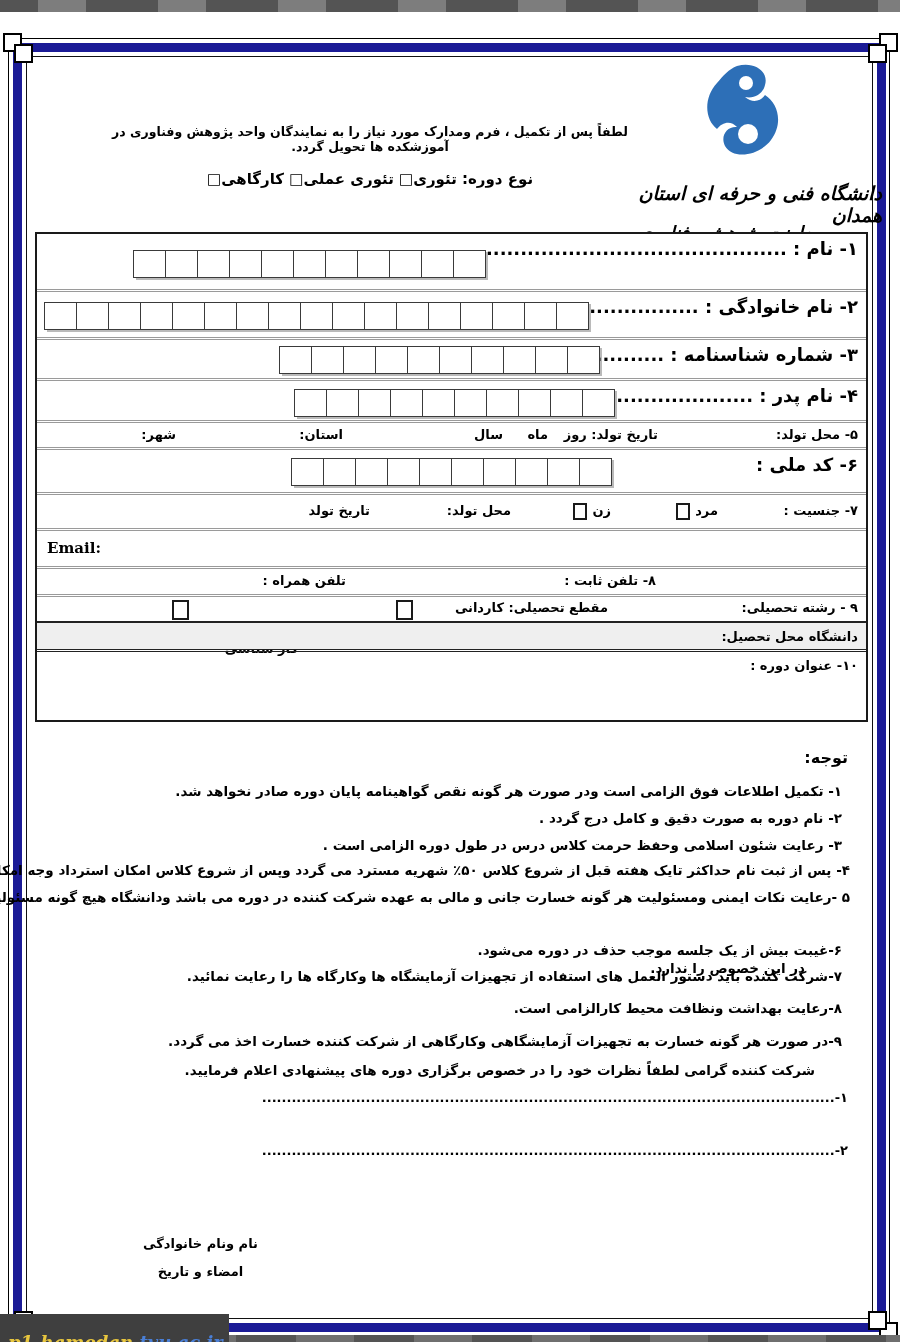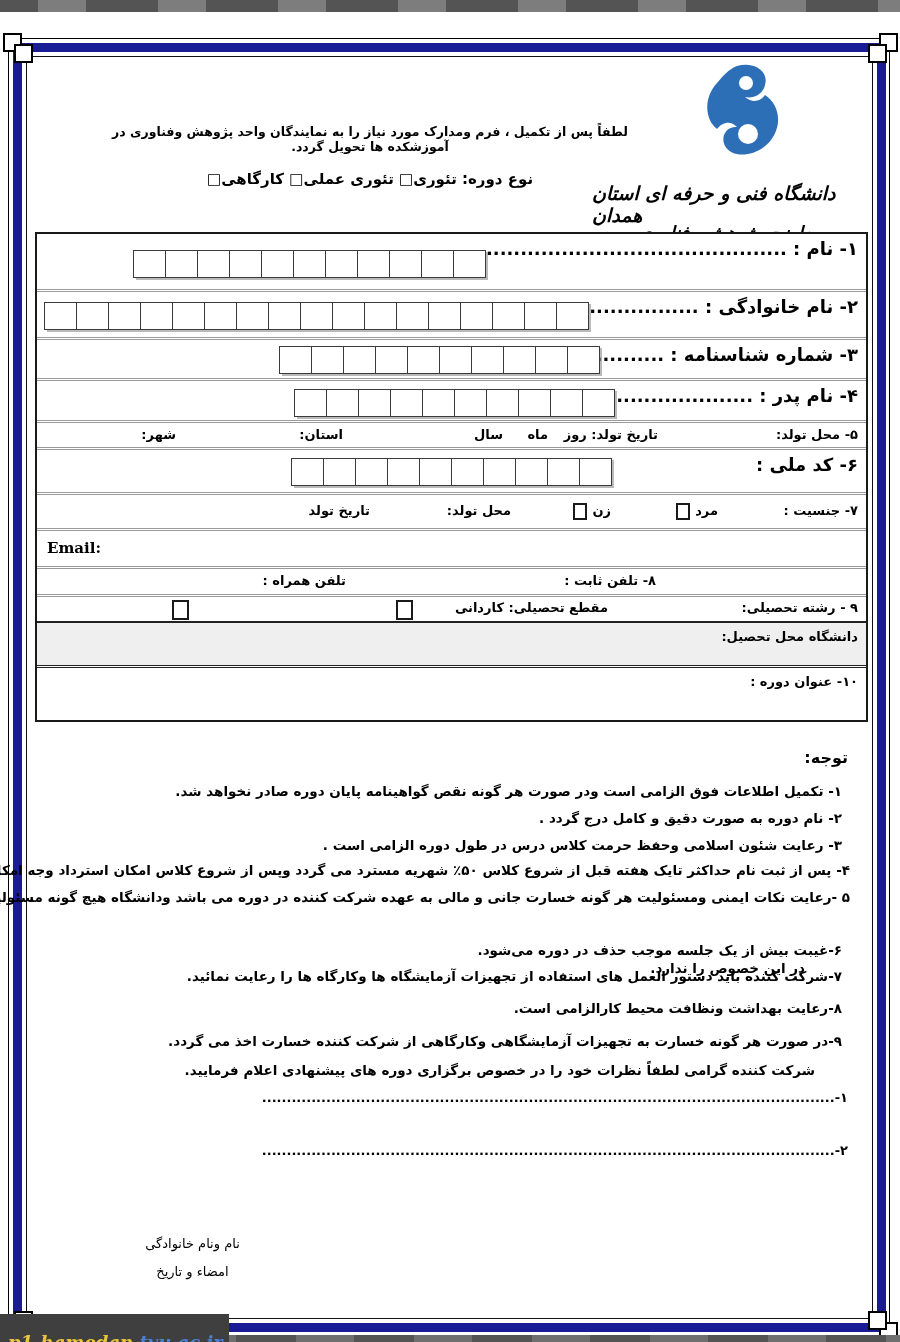--- a/index.html
+++ b/index.html
@@ -18,42 +18,42 @@
   .frame-navy{position:absolute;left:13px;top:43px;width:873px;height:1289px;border:9px solid #1b1b96;box-sizing:border-box;}
   .frame-inner{position:absolute;left:26px;top:56px;width:847px;height:1263px;border:1px solid #111;box-sizing:border-box;}
   .corner-sq{position:absolute;width:19px;height:19px;border:2px solid #000;background:#fff;box-sizing:border-box;z-index:5;}
   .abs{position:absolute;}
 
   
   .title{top:74px;left:100px;width:545px;text-align:center;font-size:17px;font-weight:bold;color:#0d0d0d;}
   .note{top:124px;left:105px;width:530px;text-align:center;font-size:12.5px;font-weight:bold;}
   .course-type{top:170px;left:130px;width:480px;text-align:center;font-size:15px;font-weight:bold;}
   .logo-wrap{top:64px;right:65px;width:190px;text-align:center;}
-  .org1{top:182px;right:18px;width:290px;text-align:left;font-size:19px;font-weight:bold;font-style:italic;}
+  .org1{top:182px;right:18px;width:290px;text-align:right;font-size:19px;font-weight:bold;font-style:italic;}
   .org2{top:222px;right:60px;width:220px;text-align:center;font-size:18px;font-weight:bold;font-style:italic;}
 
   
   .ftable{position:absolute;left:35px;top:232px;width:833px;height:490px;border:2px solid #1a1a1a;box-sizing:border-box;background:#fff;}
   .frow{position:relative;width:100%;box-sizing:border-box;border-top:3px double #9a9a9a;}
   .frow:first-child{border-top:none;}
   .frow .lbl{position:absolute;top:4px;right:8px;font-size:18px;font-weight:bold;white-space:nowrap;}
   .boxes{position:absolute;white-space:nowrap;font-size:0;box-shadow:2px 2px 0 rgba(130,130,130,.55);}
   .cbox{display:inline-block;width:33px;height:28px;border:1px solid #3a3a3a;margin-left:-1px;background:#fff;box-sizing:border-box;}
   .inline-lbl{position:absolute;font-size:13px;font-weight:bold;white-space:nowrap;top:4px;}
   .chk{display:inline-block;width:14px;height:17px;border:2px solid #1a1a1a;background:#fff;vertical-align:middle;box-sizing:border-box;margin-right:5px;}
   .row-univ{background:#efefef;border-top:2px solid #222 !important;}
   .row-course{border-top:3px double #222 !important;}
   .email-lbl{position:absolute;left:10px;top:8px;direction:ltr;font-family:"DejaVu Serif",serif;font-weight:bold;font-size:15px;}
 
   
   .nheading{font-size:16px;font-weight:bold;right:52px;}
   .nitem{right:58px;font-size:13.5px;font-weight:bold;white-space:nowrap;}
   .dotline{right:52px;font-size:13px;font-weight:bold;letter-spacing:1px;}
 
-  .sig{left:110px;width:165px;text-align:center;font-size:13px;font-weight:normal;}
+  .sig{left:118px;width:165px;text-align:center;font-size:13px;font-weight:bold;}
 
   .watermark{position:absolute;left:0;top:1314px;background:#3f3f3f;padding:18px 6px 3px 8px;z-index:30;
     font-family:"DejaVu Serif",serif;font-style:italic;font-weight:bold;font-size:18px;direction:ltr;white-space:nowrap;}
   .wm-y{color:#e8c63e;}
   .wm-b{color:#4a7fd6;}
 </style>
 </head>
 <body>
 
 <div class="page">
@@ -140,21 +140,21 @@
     </div>
 
     <div class="frow" style="height:27px;">
       <div class="inline-lbl" style="right:8px;top:3px;">۹ - رشته تحصیلی:</div>
       <div class="inline-lbl" style="right:258px;top:3px;"><span>مقطع تحصیلی: کاردانی</span></div>
       <div class="chk" style="position:absolute;right:448px;top:3px;width:17px;height:20px;"></div>
       <div class="inline-lbl" style="right:568px;top:3px;margin-top:41px;"><span>کار شناسی</span></div>
       <div class="chk" style="position:absolute;right:672px;top:3px;width:17px;height:20px;"></div>
     </div>
 
-    <div class="frow row-univ" style="height:44px;">
+    <div class="frow row-univ" style="height:28px;">
       <div class="inline-lbl" style="right:8px;top:6px;">دانشگاه محل تحصیل:</div>
     </div>
 
     <div class="frow row-course" style="height:64px;">
       <div class="inline-lbl" style="right:8px;top:6px;">۱۰- عنوان دوره :</div>
     </div>
 
   </div>
 
   <div class="abs nheading" style="top:748px;">توجه:</div>

